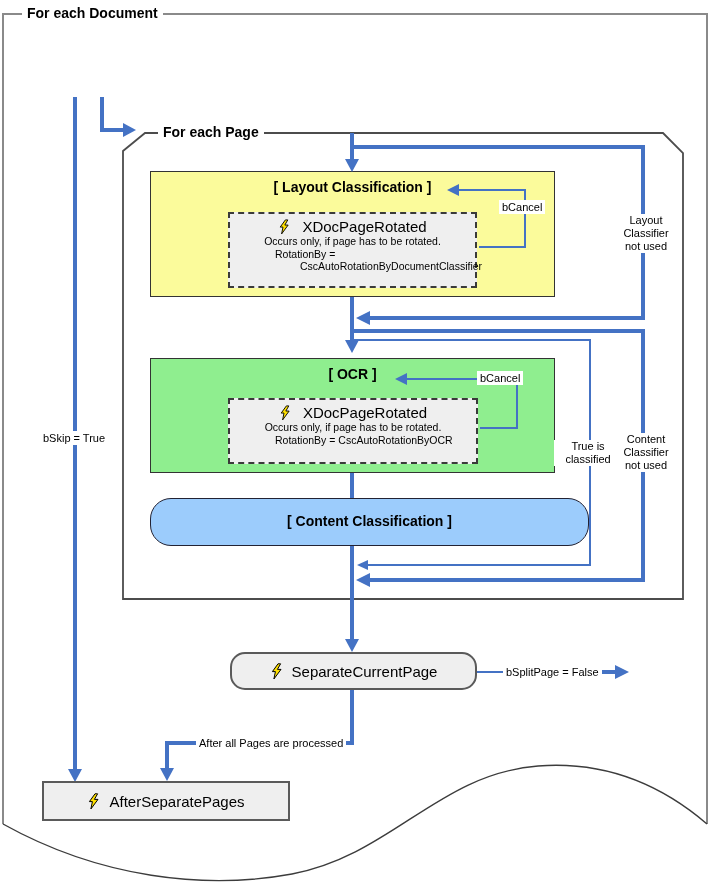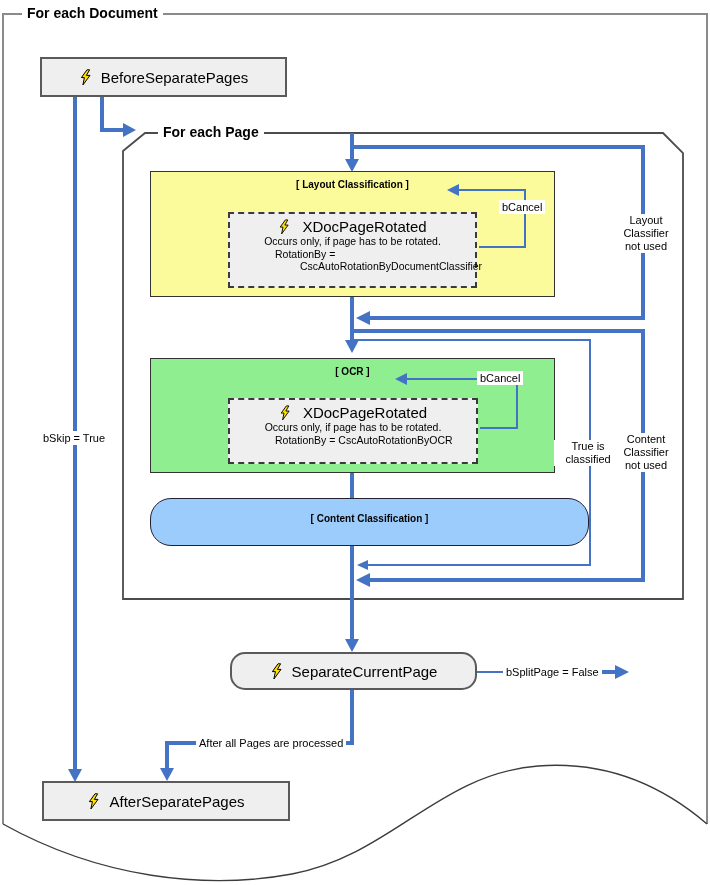--- a/index.html
+++ b/index.html
@@ -11,21 +11,21 @@
   .grey-layer{z-index:0;}
   .blue-layer{z-index:4;}
   .stroke-outer{stroke:#8a8a8a;stroke-width:2;fill:none;}
   .stroke-wave{stroke:#3c3c3c;stroke-width:1.4;fill:none;}
   .stroke-page{stroke:#4c4c4c;stroke-width:1.8;fill:none;}
   .flow4{stroke:var(--arrow,#4472C4);stroke-width:4;fill:none;}
   .flow2{stroke:var(--arrow,#4472C4);stroke-width:2;fill:none;}
   .head{fill:var(--arrow,#4472C4);}
   .loop-label{position:absolute;font-size:11px;background:#fff;padding:0 5px;font-weight:bold;z-index:2;white-space:nowrap;}
   .colorbox{position:absolute;border:1.6px solid #333;box-sizing:border-box;z-index:1;}
-  .colorbox .cb-title{font-weight:bold;font-size:10px;text-align:center;margin-top:7px;}
+  .colorbox .cb-title{font-weight:bold;font-size:14px;text-align:center;margin-top:7px;}
   .eventbox{
     position:absolute;background:var(--event-fill,#EFEFEF);border:2px solid #5a5a5a;
     box-sizing:border-box;display:flex;align-items:center;justify-content:center;
     gap:9px;font-size:15px;z-index:5;
   }
   .dashedbox{
     position:absolute;background:var(--event-fill,#EFEFEF);border:2px dashed #3a3a3a;
     box-sizing:border-box;z-index:5;
   }
   .db-head{display:flex;align-items:center;justify-content:center;gap:12px;font-size:15px;margin-top:4px;}
@@ -98,26 +98,20 @@
     <path class="flow2" d="M458,190 H525 V247 H479"></path>
     <polygon class="head" points="447,190 459,184 459,196"></polygon>
 
     <path class="flow2" d="M406,379 H517 V428 H480"></path>
     <polygon class="head" points="395,379 407,373 407,385"></polygon>
   </svg>
 
   <div class="loop-label" style="left:22px;top:5px;font-size:14px;">For each Document</div>
   <div class="loop-label" style="left:158px;top:124px;font-size:14px;">For each Page</div>
 
-  <div class="eventbox" style="left:40px;top:57px;width:247px;height:40px;">
-    <svg class="bolt" width="13" height="17" viewBox="0 0 13 17">
-      <path d="M8,0.8 L2.4,8.6 L5.4,8.6 L3.9,16 L11,6.4 L7.4,6.4 L10.6,0.8 Z" fill="#FFE000" stroke="#000" stroke-width="1"></path>
-    </svg>
-    <span>BeforeSeparatePages</span>
-  </div>
 
   <div class="eventbox" style="left:230px;top:652px;width:247px;height:38px;border-radius:15px;">
     <svg class="bolt" width="13" height="17" viewBox="0 0 13 17">
       <path d="M8,0.8 L2.4,8.6 L5.4,8.6 L3.9,16 L11,6.4 L7.4,6.4 L10.6,0.8 Z" fill="#FFE000" stroke="#000" stroke-width="1"></path>
     </svg>
     <span>SeparateCurrentPage</span>
   </div>
 
   <div class="eventbox" style="left:42px;top:781px;width:248px;height:40px;">
     <svg class="bolt" width="13" height="17" viewBox="0 0 13 17">

